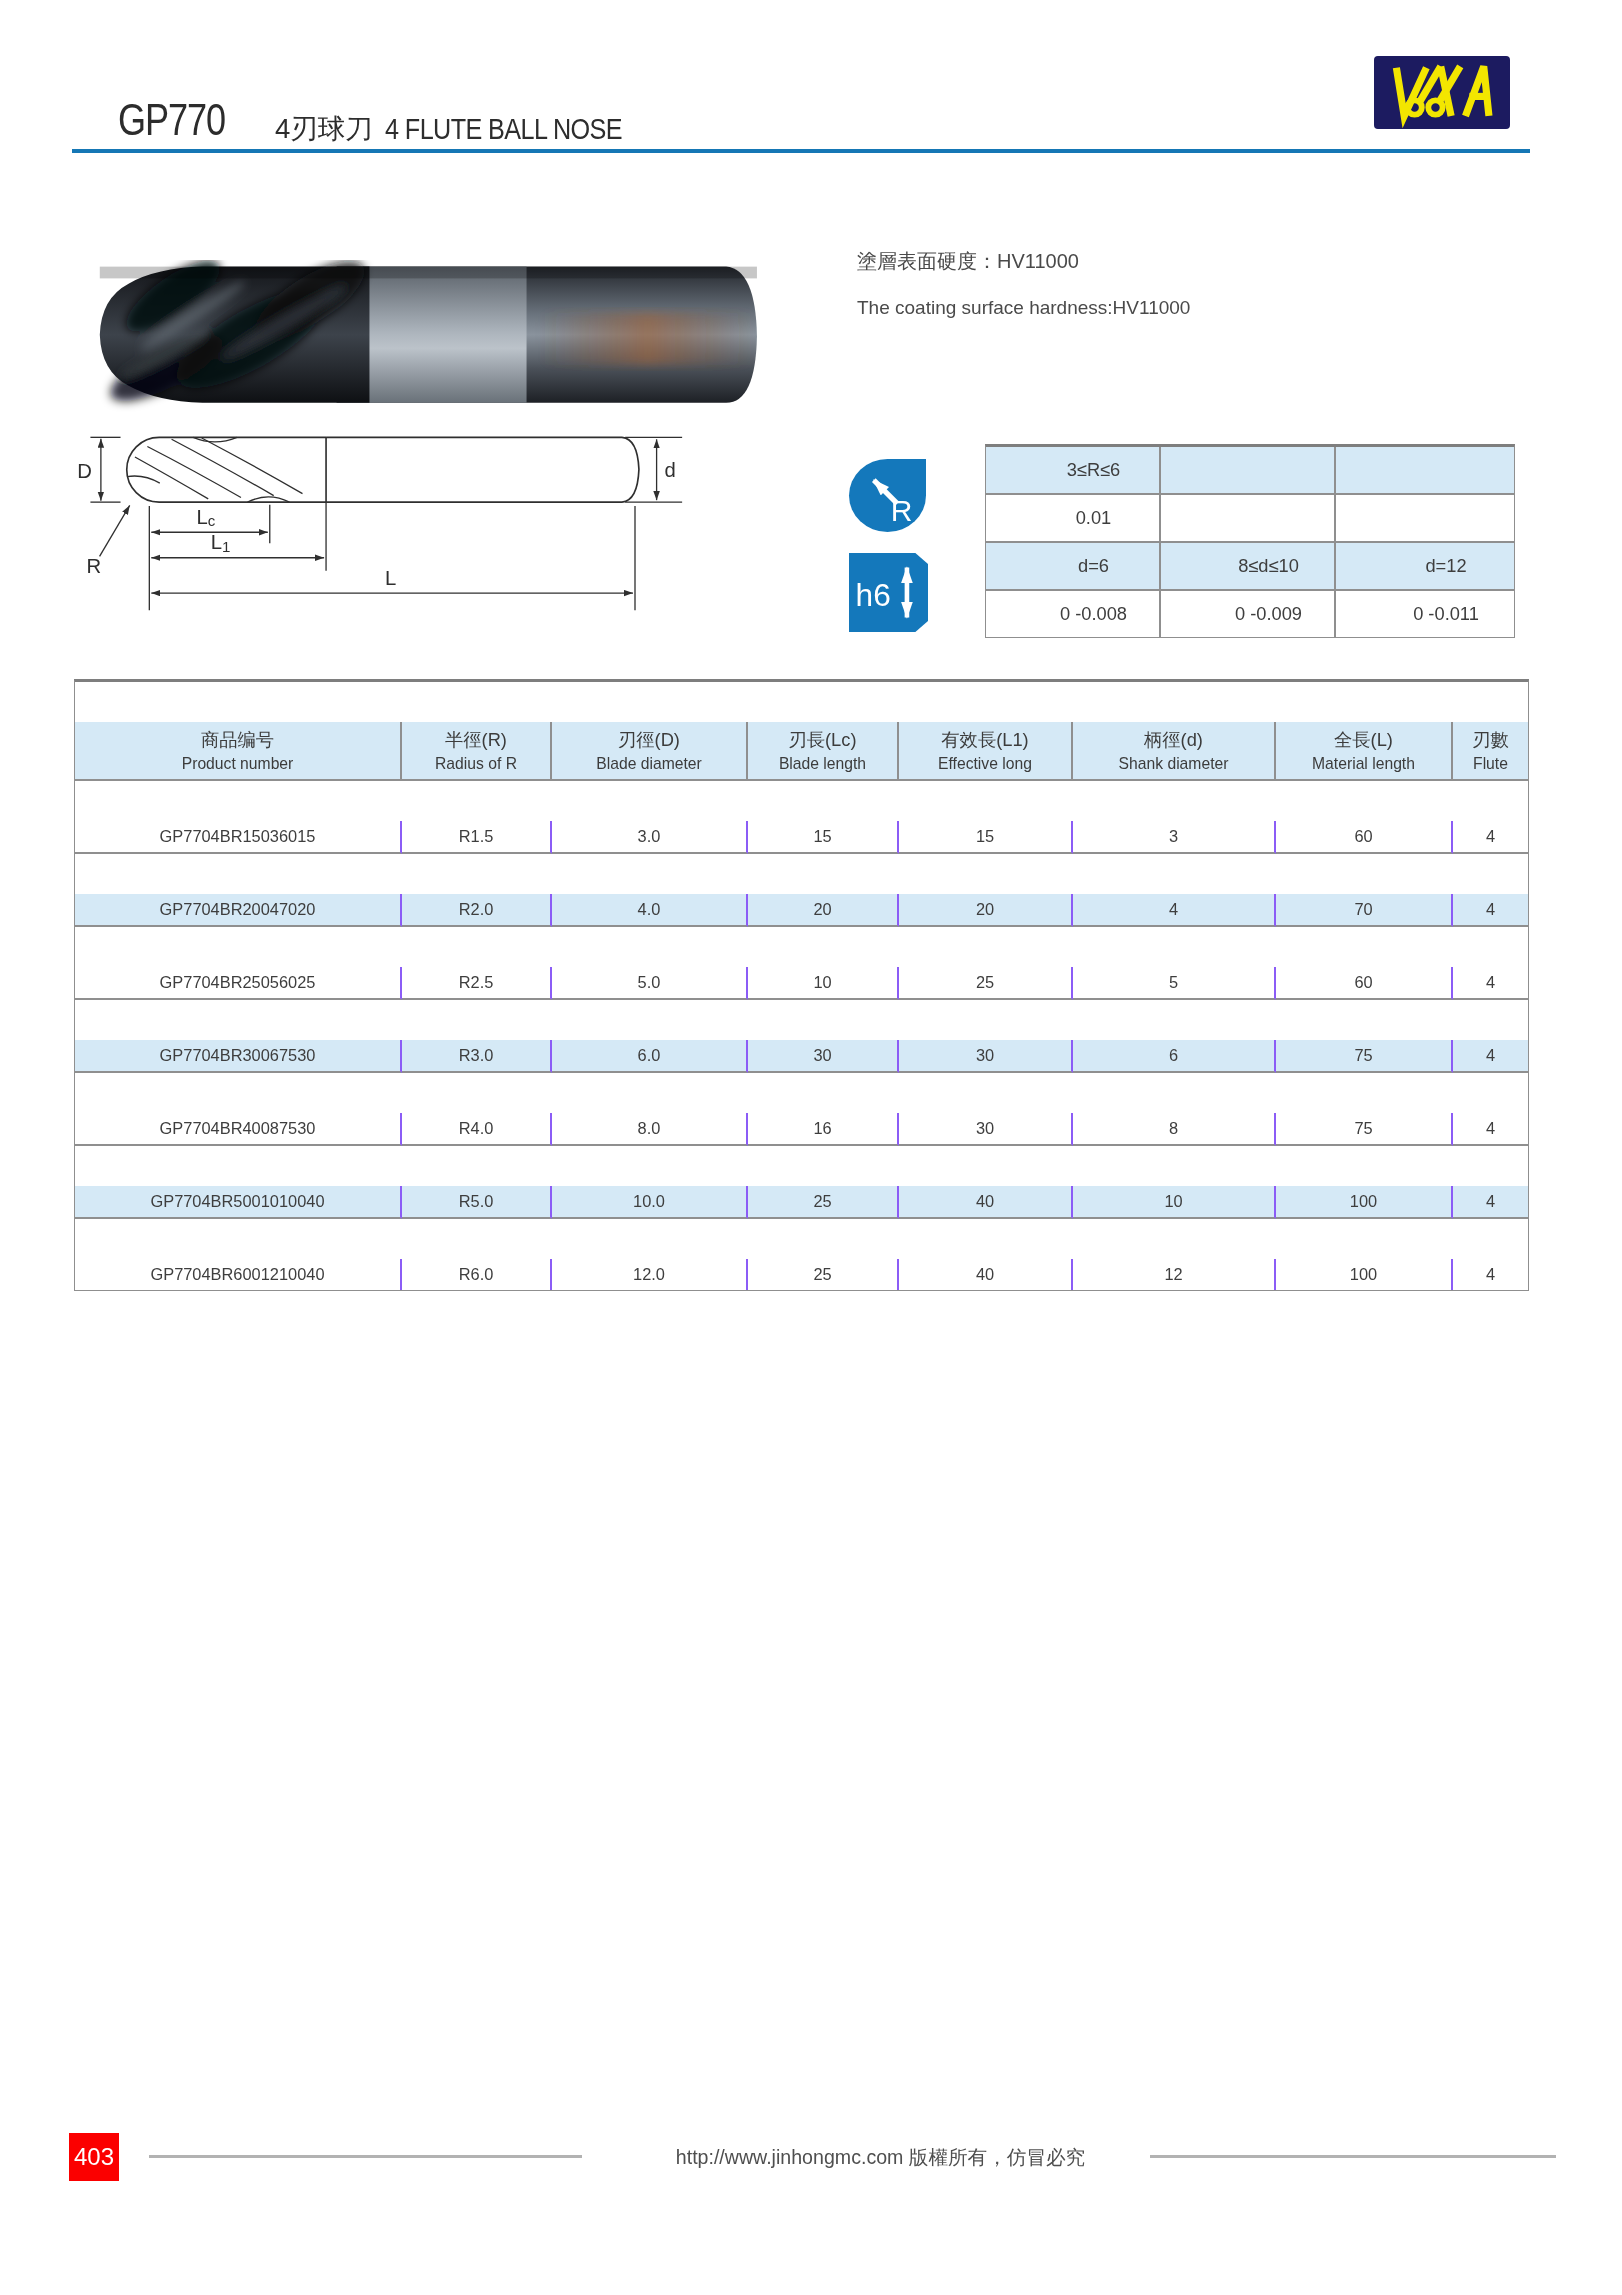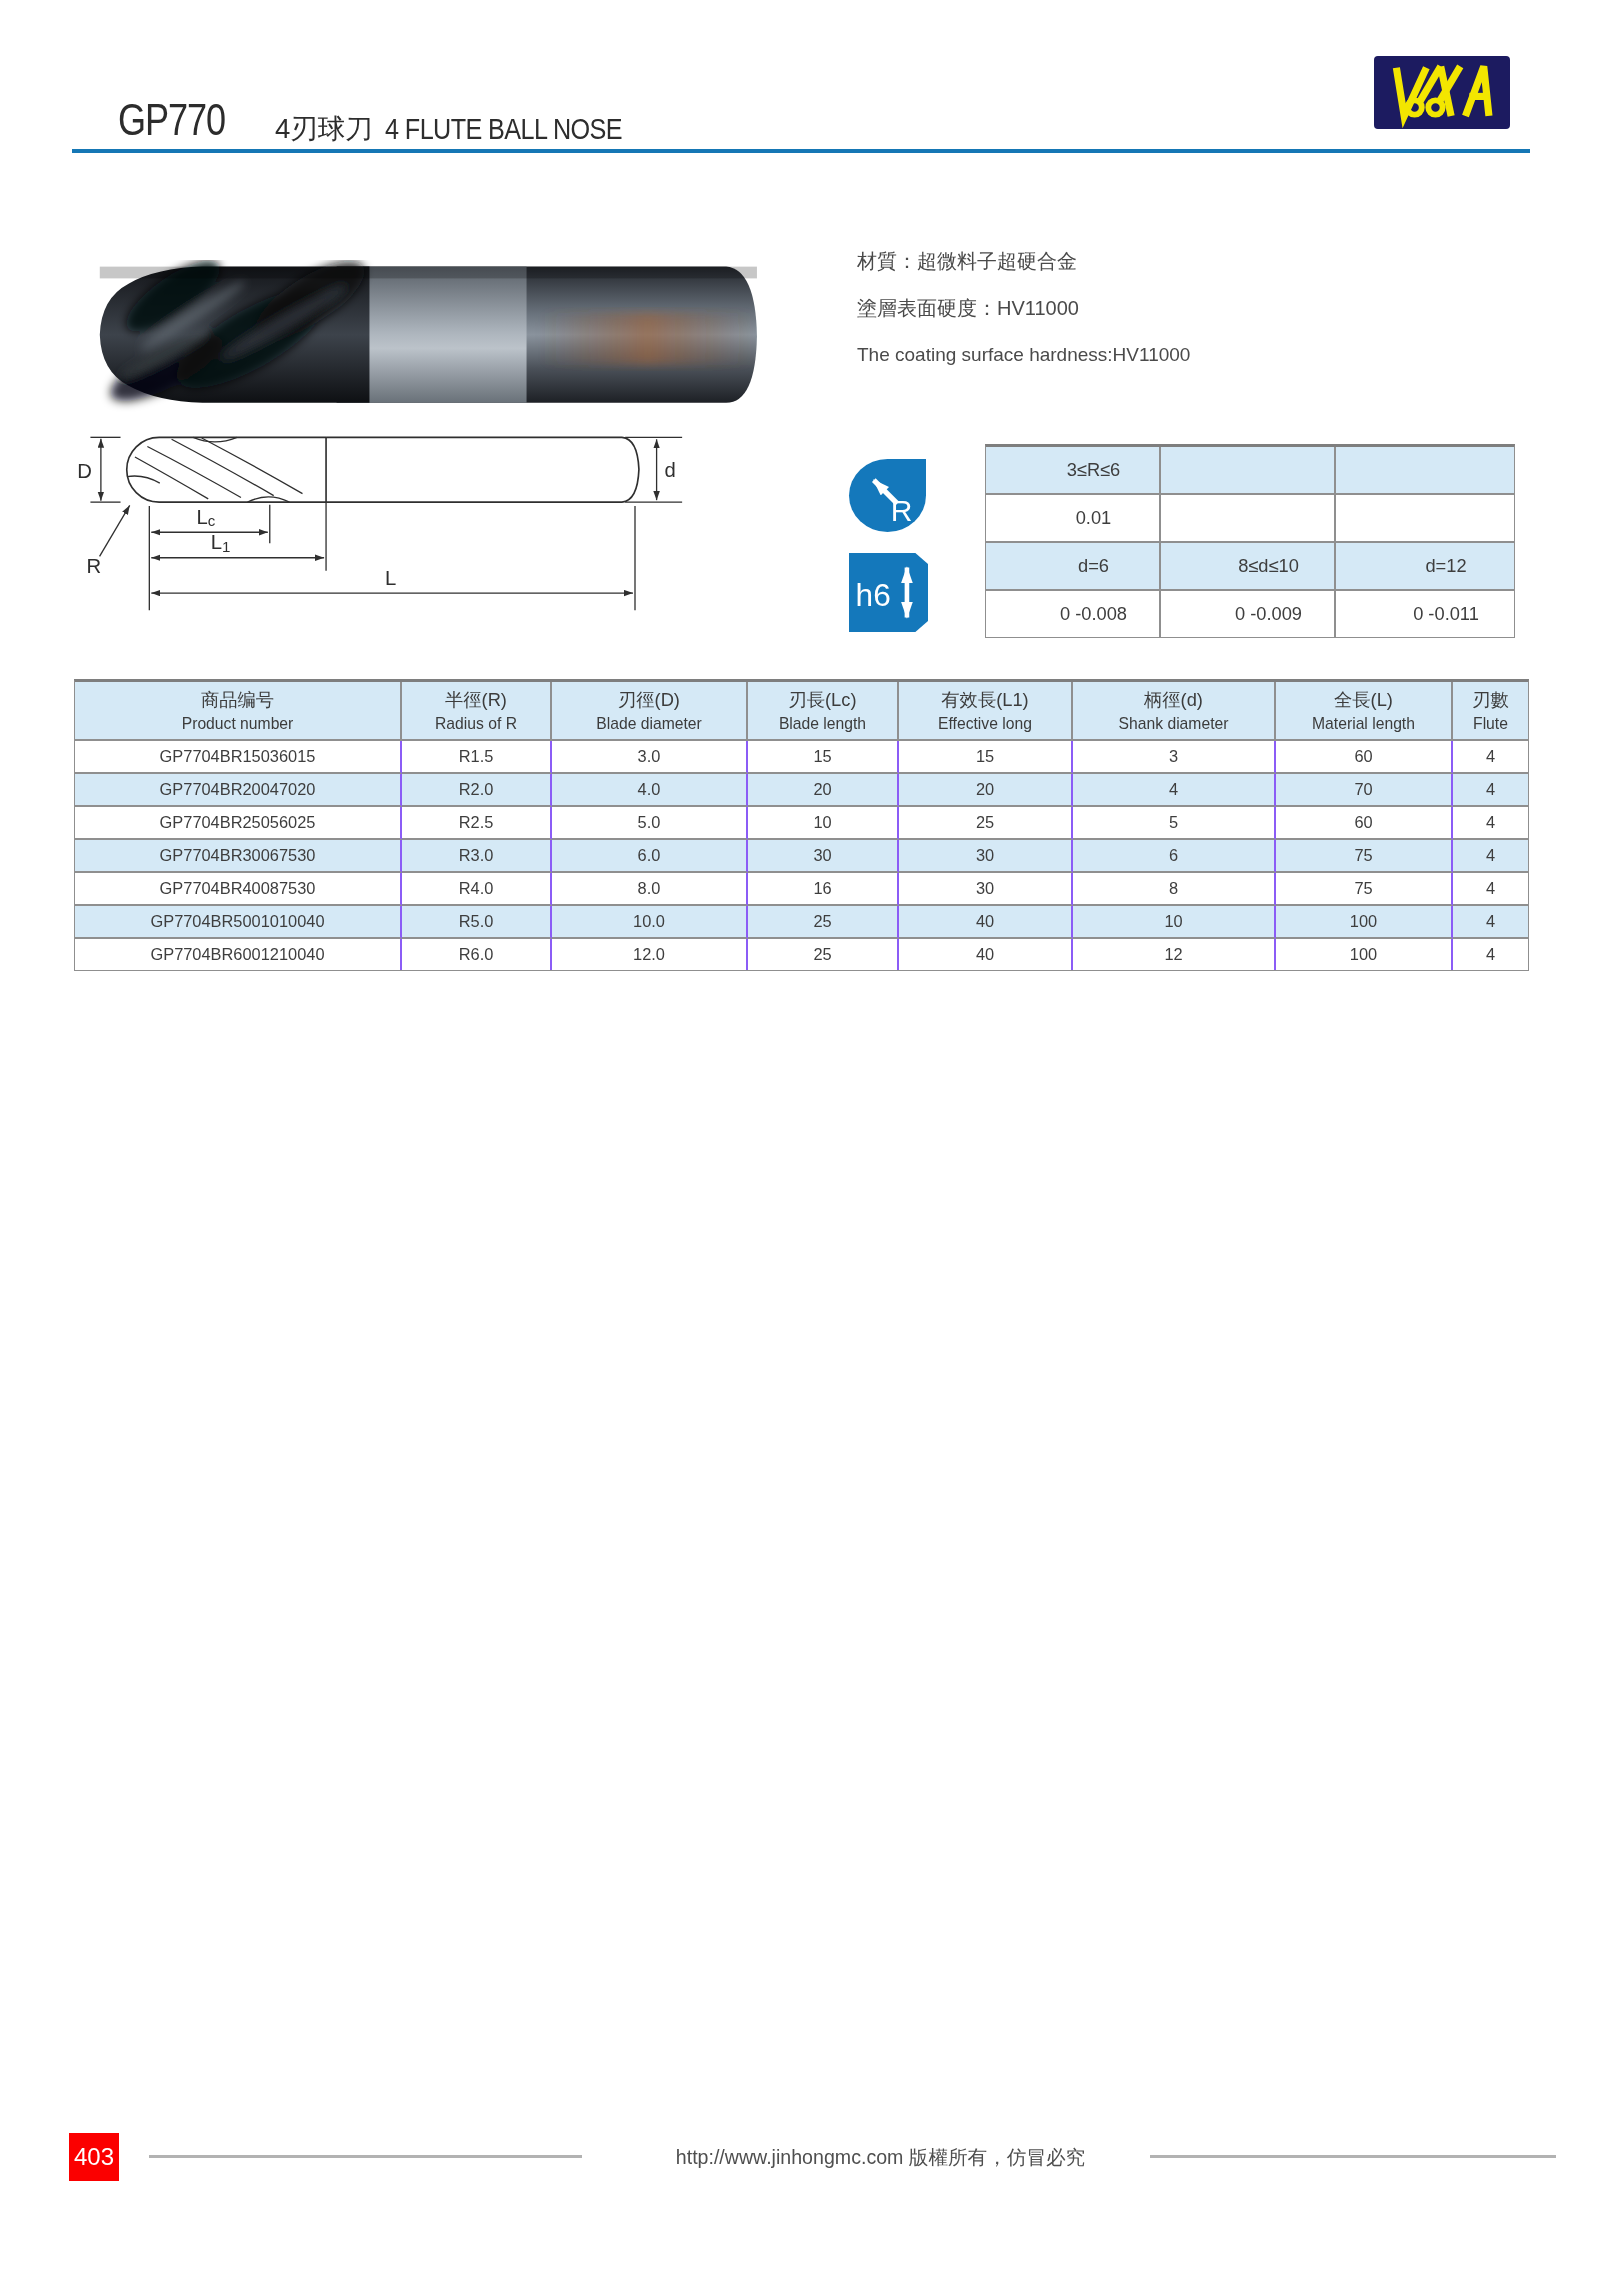--- a/index.html
+++ b/index.html
@@ -41,21 +41,21 @@
   .tol-tr{display:grid;grid-template-columns:175px 175px 1fr;}
   .tol-td{height:46px;border-right:2px solid #8f8f8f;border-bottom:2px solid #8f8f8f;
     display:flex;align-items:center;justify-content:center;font-size:18.3px;color:#3e3e3e;padding-left:42px;}
   .tol-td:last-child{border-right:none;}
   .tol-tr:last-child .tol-td{border-bottom:none;}
   .tol-head .tol-td{background:#d5e9f6;}
 
   
   .product-table{position:absolute;left:74px;top:679px;width:1455px;
     border:1.3px solid #8f8f8f;border-top:3.9px solid #7e7e7e;box-sizing:border-box;background:#fff;}
-  .pt-header,.pt-tr{display:grid;grid-template-columns:327px 150px 196px 151px 174px 203px 177px 1fr;}
+  .pt-header,.pt-tr{display:grid;grid-template-columns:327px 150px 196px 151px 174px 203px 177px 1fr;margin-top:40px;}
   .pt-th{height:57px;border-right:2px solid #8f8f8f;border-bottom:2px solid #8f8f8f;
     background:#d5e9f6;display:flex;flex-direction:column;align-items:center;justify-content:center;}
   .pt-th:last-child{border-right:none;}
   .th-cn{font-size:18.3px;color:#3c3c3c;line-height:26px;}
   .th-en{font-size:15.7px;color:#3c3c3c;line-height:22px;}
   .pt-td{height:31px;border-right:2px solid #8b5cf6;border-bottom:2px solid #8f8f8f;
     display:flex;align-items:center;justify-content:center;font-size:16.4px;color:#3e3e3e;}
   .pt-td:last-child{border-right:none;}
   .pt-tr:last-child .pt-td{border-bottom:none;}
   .pt-tr.alt .pt-td{background:#d5e9f6;}
@@ -136,21 +136,20 @@
         <ellipse cx="340" cy="60" rx="95" ry="35" fill="#0a0c0f" opacity="0.8" transform="rotate(-32 340 60)"></ellipse>
         <ellipse cx="160" cy="85" rx="95" ry="10" fill="#6d7680" opacity="0.55" transform="rotate(-33 160 85)"></ellipse>
         <ellipse cx="115" cy="145" rx="75" ry="9" fill="#59616a" opacity="0.5" transform="rotate(-28 115 145)"></ellipse>
         <ellipse cx="300" cy="95" rx="110" ry="10" fill="#545c66" opacity="0.45" transform="rotate(-30 300 95)"></ellipse>
       </g>
       <rect x="18" y="10" width="1004" height="18" fill="#000" opacity="0.22"></rect>
     </svg>
   </div>
 
   <div class="specs">
-    <p class="spec-cn">材質：超微料子超硬合金</p>
     <p class="spec-cn">塗層表面硬度：HV11000</p>
     <p class="spec-en">The coating surface hardness:HV11000</p>
   </div>
 
   <div class="dimension-diagram">
     <svg width="622" height="216" viewBox="0 0 950 330">
       <defs>
         <marker id="ah" markerUnits="userSpaceOnUse" markerWidth="16" markerHeight="12" refX="14" refY="5" orient="auto-start-reverse">
           <path d="M0,0 L14,5 L0,10 Z" fill="#2f2f2f"></path>
         </marker>

